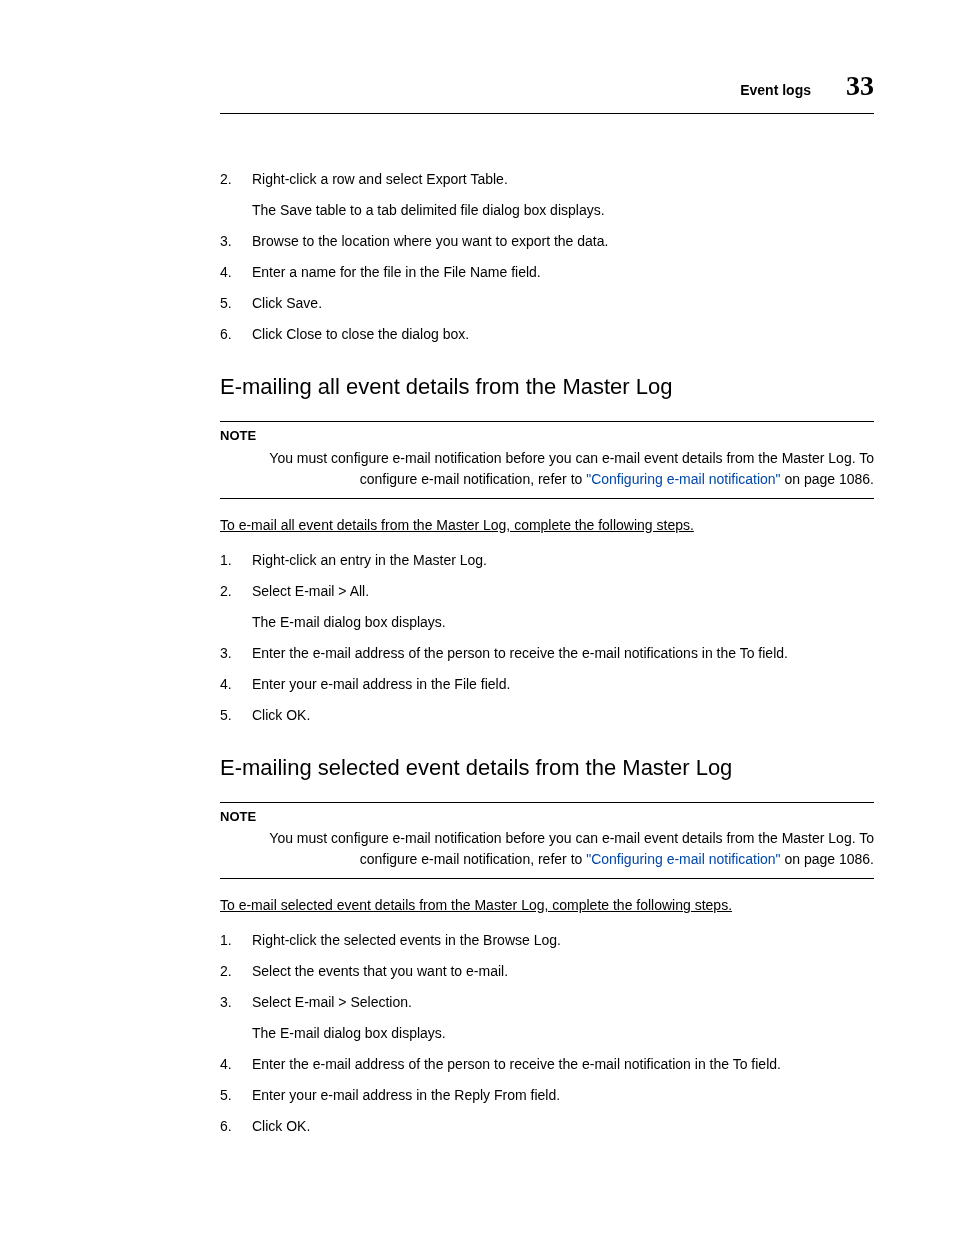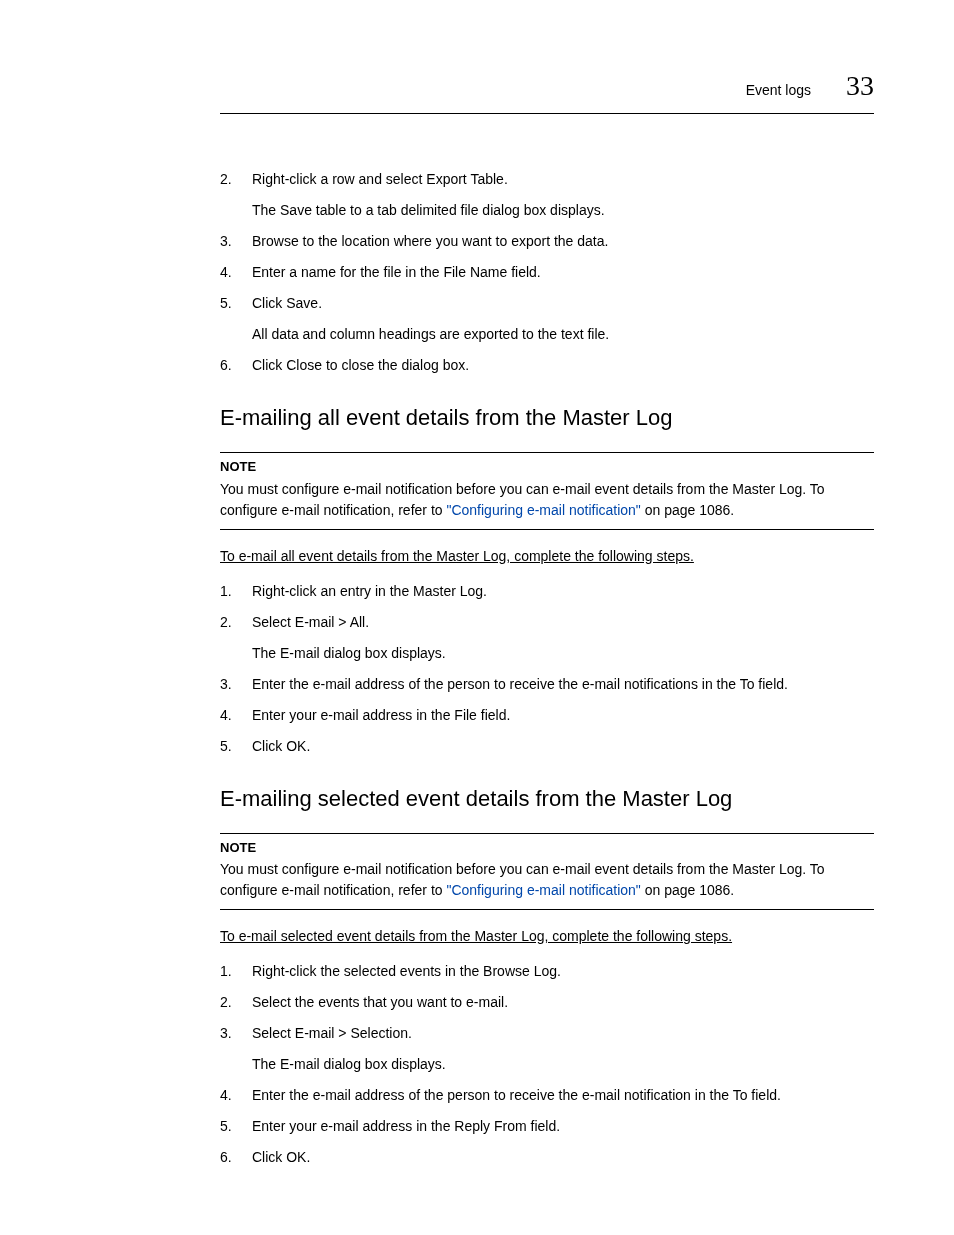--- a/index.html
+++ b/index.html
@@ -17,20 +17,21 @@
       padding: 65px 80px 60px 220px;
       line-height: 1.5;
     }
     .header {
       display: flex;
       justify-content: flex-end;
       align-items: baseline;
       margin-bottom: 55px;
       border-bottom: 1px solid #000;
       padding-bottom: 6px;
+      font-weight: bold;
     }
     .header-title {
       font-size: 14px;
       margin-right: 35px;
     }
     .header-number {
       font-size: 28px;
       font-family: Georgia, serif;
     }
     .ol-container {
@@ -67,20 +68,21 @@
     .note-label {
       font-weight: bold;
       font-size: 13px;
       border-top: 1.5px solid #000;
       padding-top: 4px;
       margin-bottom: 2px;
     }
     .note-body {
       border-bottom: 1px solid #000;
       padding-bottom: 8px;
+      text-align: right;
     }
     .link {
       color: #0047ab;
     }
     .intro-text {
       margin-bottom: 14px;
       text-decoration: underline;
     }
   </style>
 </head>
@@ -104,21 +106,20 @@
     <div class="ol-text">Browse to the location where you want to export the data.</div>
   </div>
   <div class="ol-item">
     <div class="ol-num">4.</div>
     <div class="ol-text"><span>Enter a name for the file in the </span><span class="bold">File Name</span><span> field.</span></div>
   </div>
   <div class="ol-item">
     <div class="ol-num">5.</div>
     <div class="ol-text">
       <span>Click </span><span class="bold">Save</span><span>.</span>
-      <div class="sub-text">All data and column headings are exported to the text file.</div>
     </div>
   </div>
   <div class="ol-item">
     <div class="ol-num">6.</div>
     <div class="ol-text"><span>Click </span><span class="bold">Close</span><span> to close the dialog box.</span></div>
   </div>
 </div>
 
 <h2>E-mailing all event details from the Master Log</h2>
 <div class="note-block">

